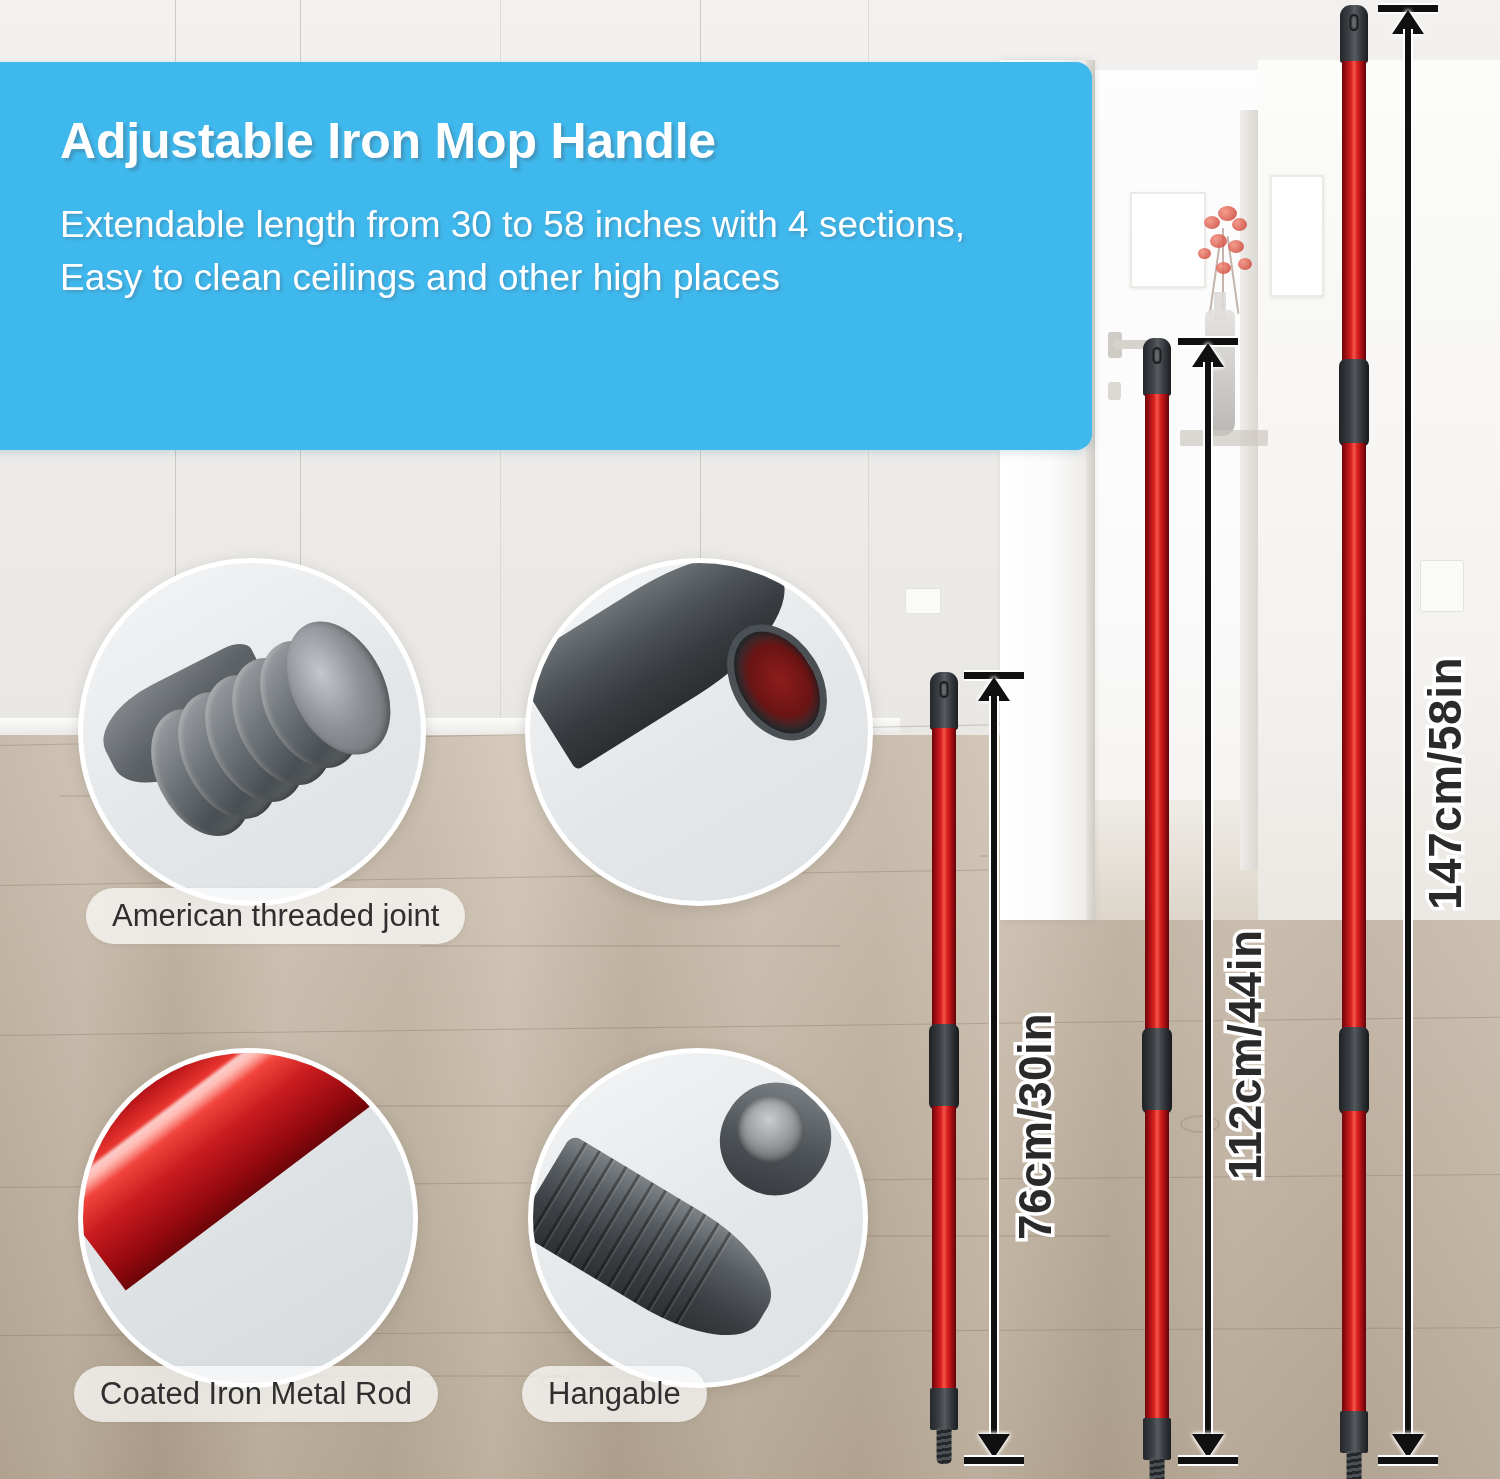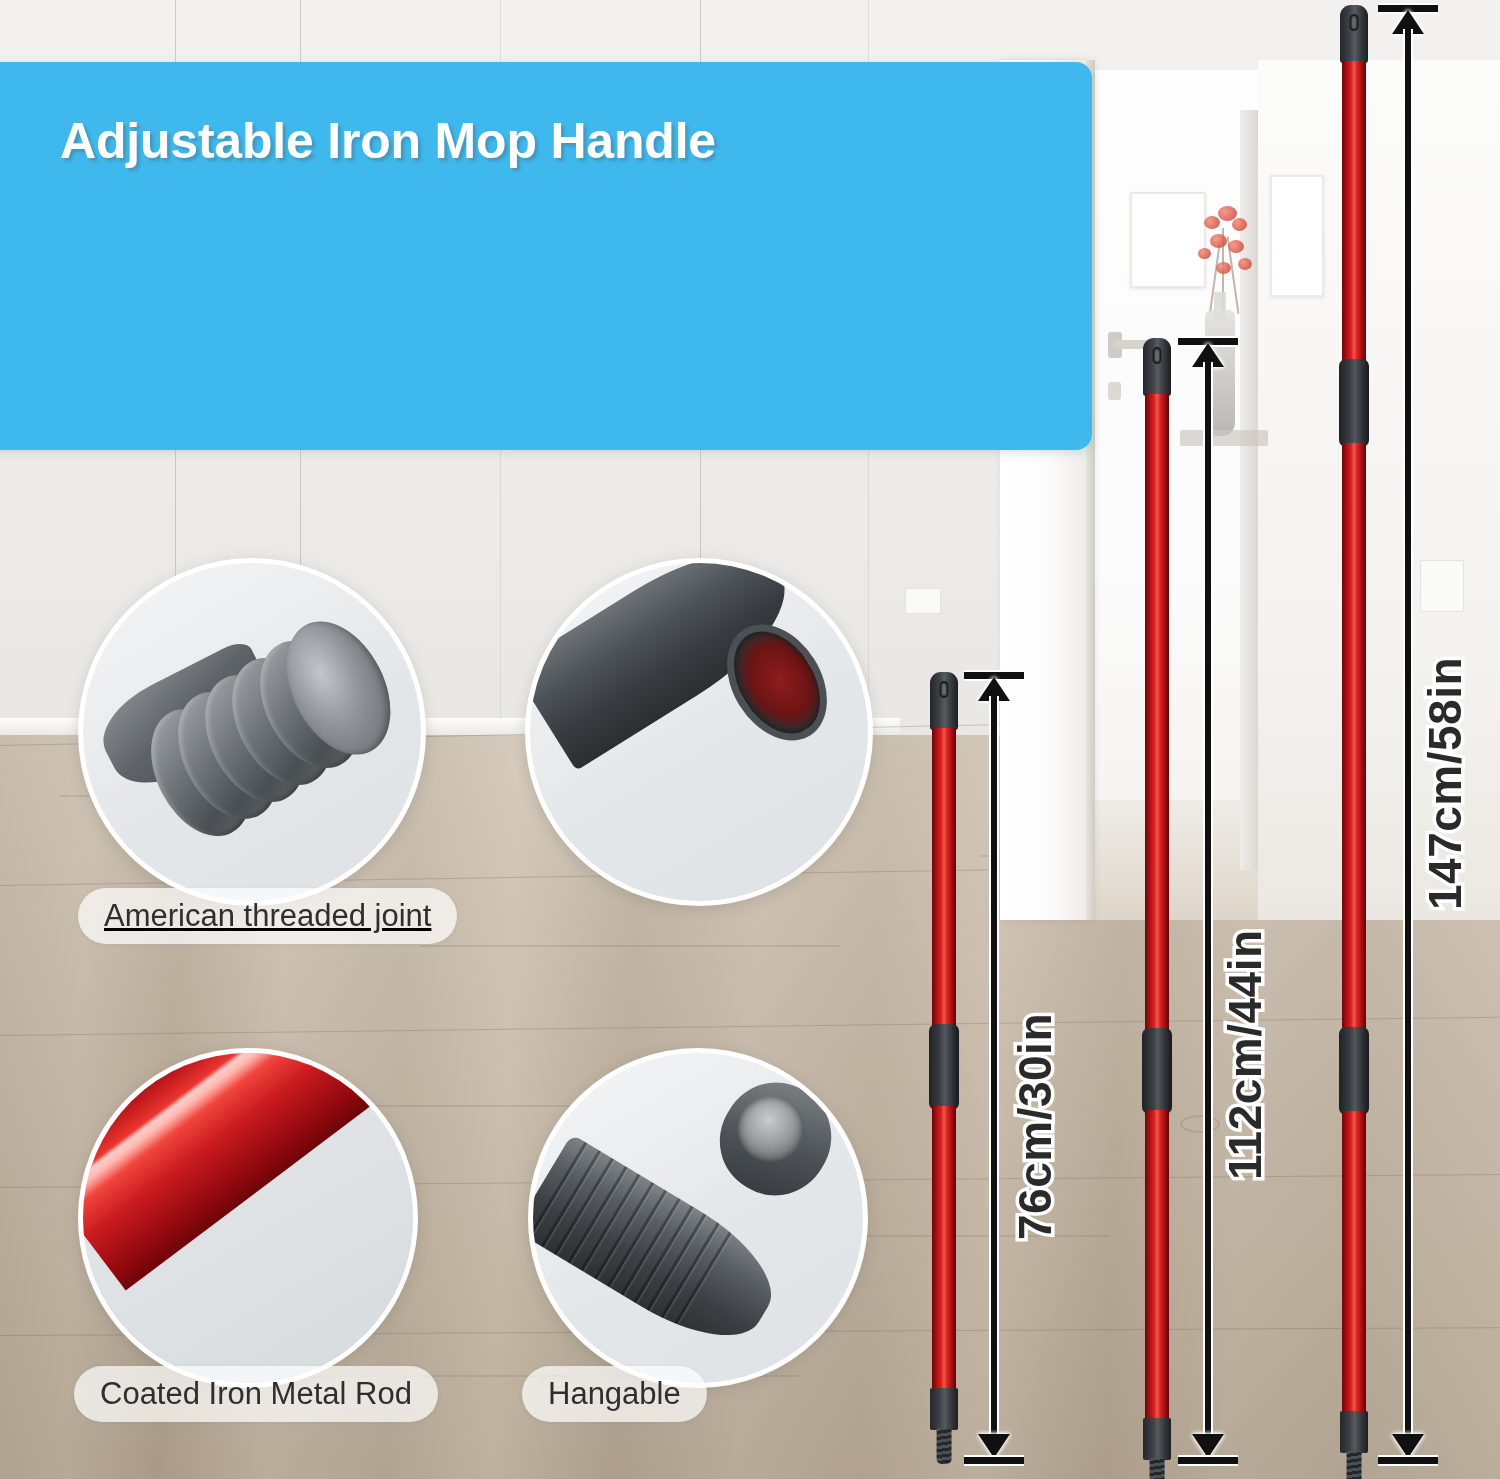--- a/index.html
+++ b/index.html
@@ -380,35 +380,36 @@
     <div class="door-handle-base"></div>
     <div class="door-handle"></div>
     <div class="door-lock"></div>
 
     <div class="switch-plate" style="left:1420px; top:560px; width:44px; height:52px;"></div>
     <div class="switch-plate" style="left:905px;  top:588px; width:36px; height:26px;"></div>
   </div>
 
   <div class="banner">
     <div class="banner-title">Adjustable Iron Mop Handle</div>
+    <div class="banner-sub">Extendable length from 30 to 58 inches with 4 sections, Easy to clean ceilings and other high places</div>
   </div>
 
   <div class="callout" style="left:78px; top:558px; width:380px; height:390px;">
     <div class="callout-circle" style="width:348px; height:348px;">
       <div class="thread-art">
         <div class="thread-body"></div>
         <div class="thread-ring" style="left:22%; top:42%;"></div>
         <div class="thread-ring" style="left:30%; top:37%;"></div>
         <div class="thread-ring" style="left:38%; top:32%;"></div>
         <div class="thread-ring" style="left:46%; top:27%;"></div>
         <div class="thread-ring" style="left:54%; top:22%;"></div>
         <div class="thread-cap" style="left:62%; top:16%;"></div>
       </div>
     </div>
-    <div class="callout-pill" style="left:0px; top:330px;text-decoration:underline;">
+    <div class="callout-pill" style="left:8px; top:330px;">
       <span>American threaded joint</span>
     </div>
   </div>
 
   <div class="callout" style="left:525px; top:558px; width:350px; height:390px;">
     <div class="callout-circle" style="width:348px; height:348px;">
       <div class="tube-art">
         <div class="tube-body"></div>
         <div class="tube-mouth"></div>
       </div>

